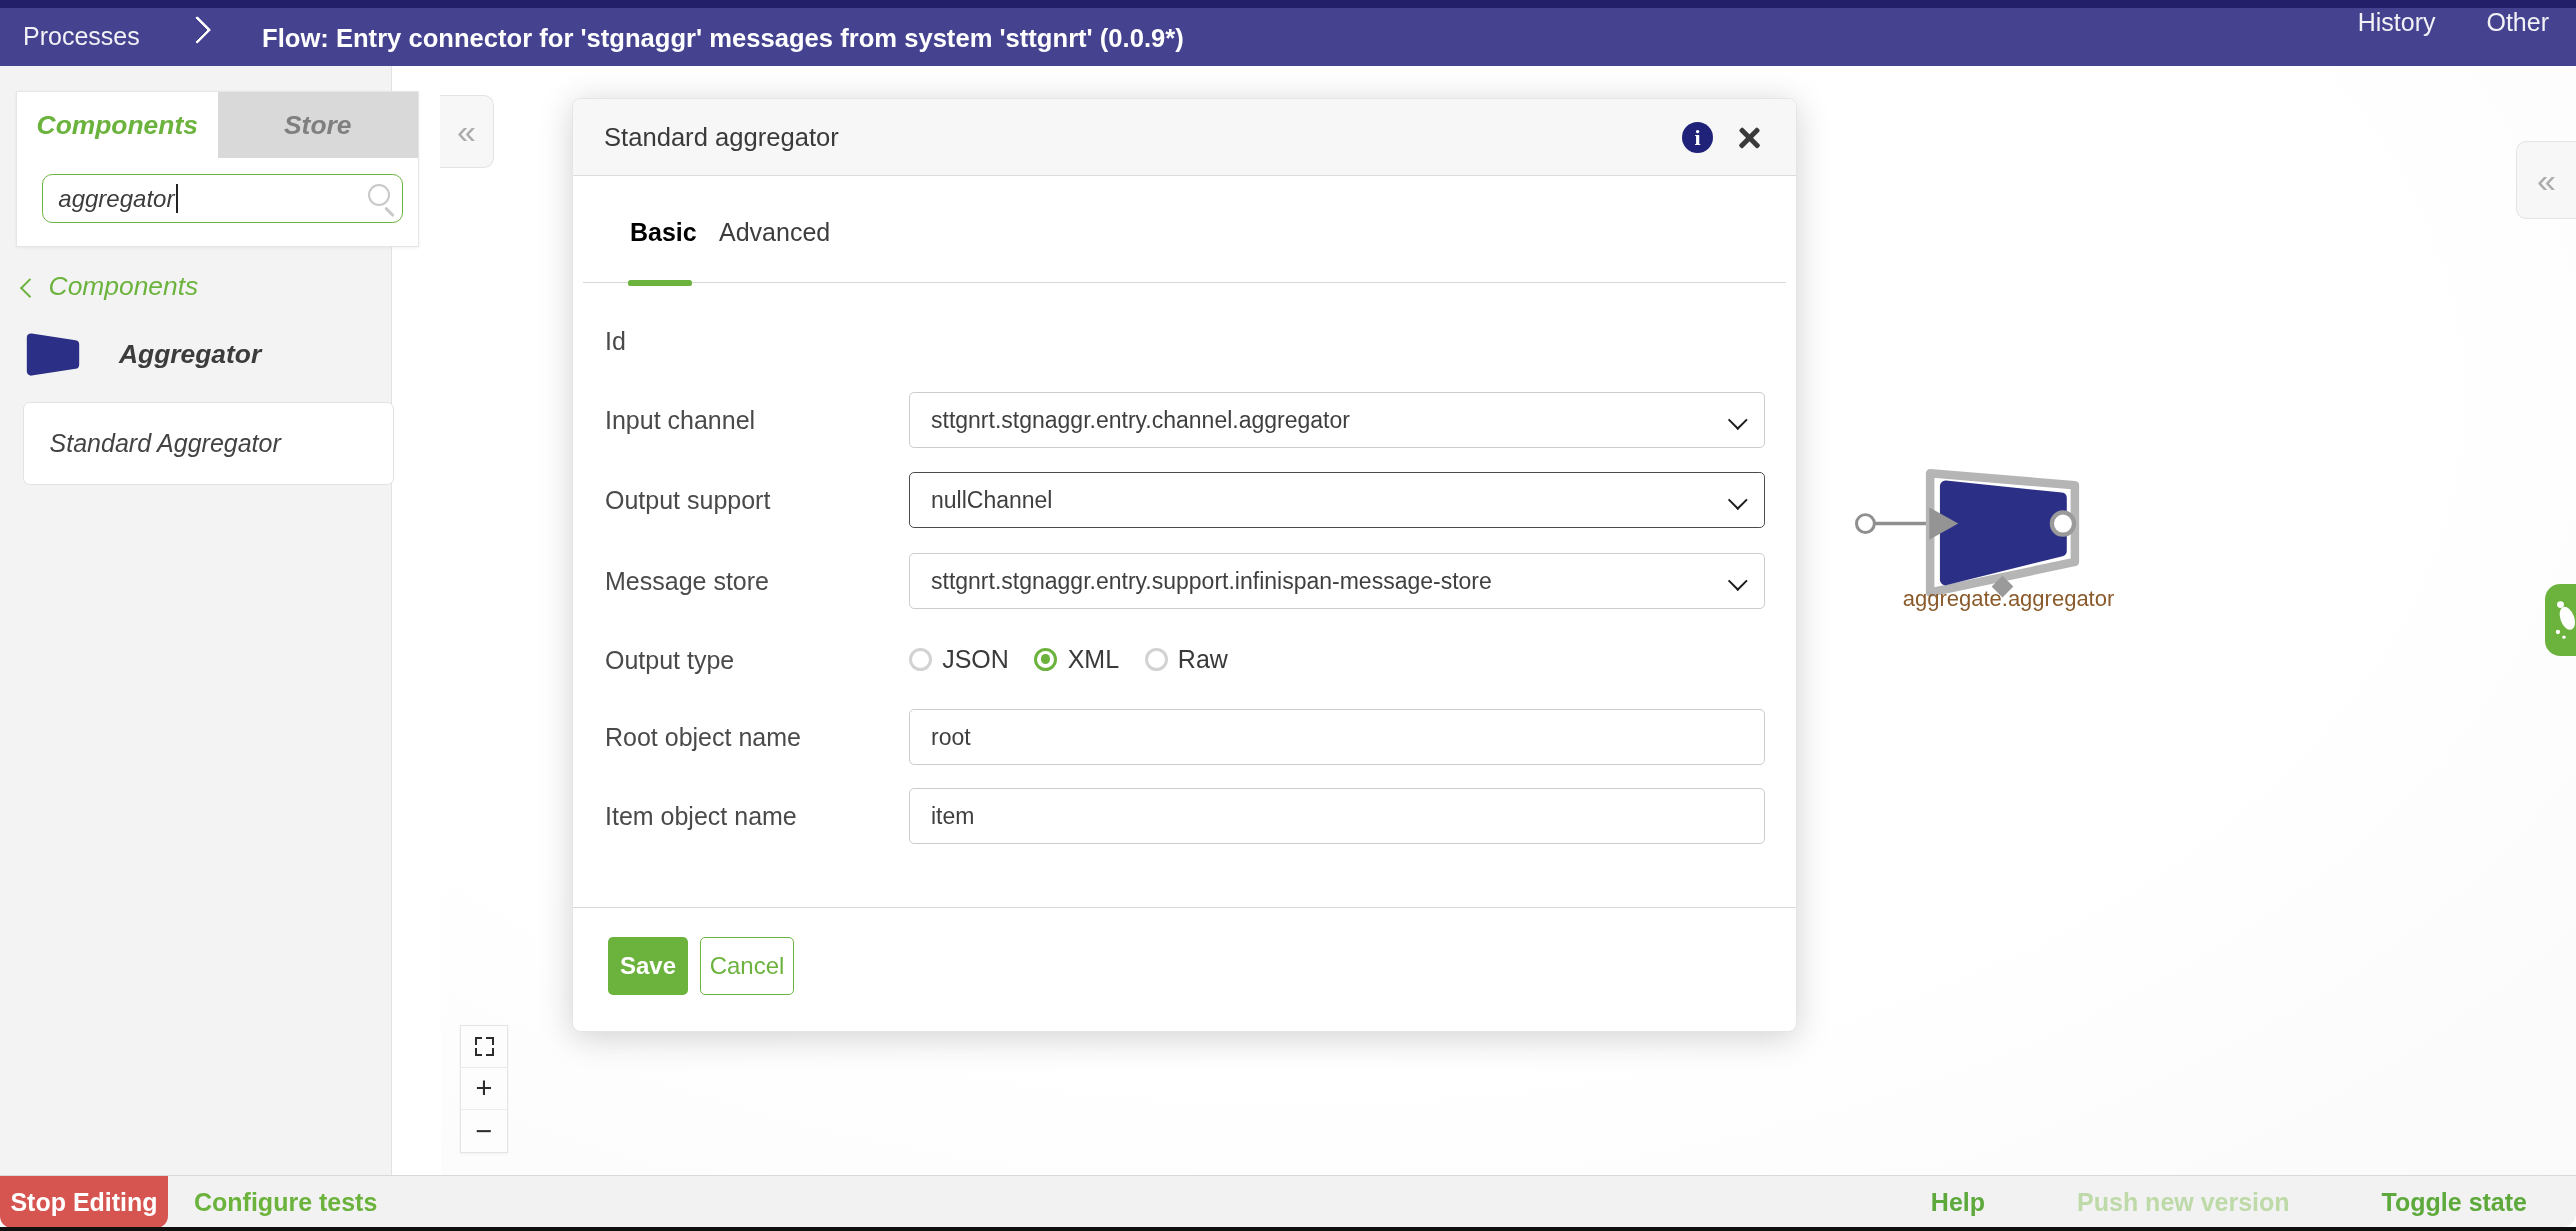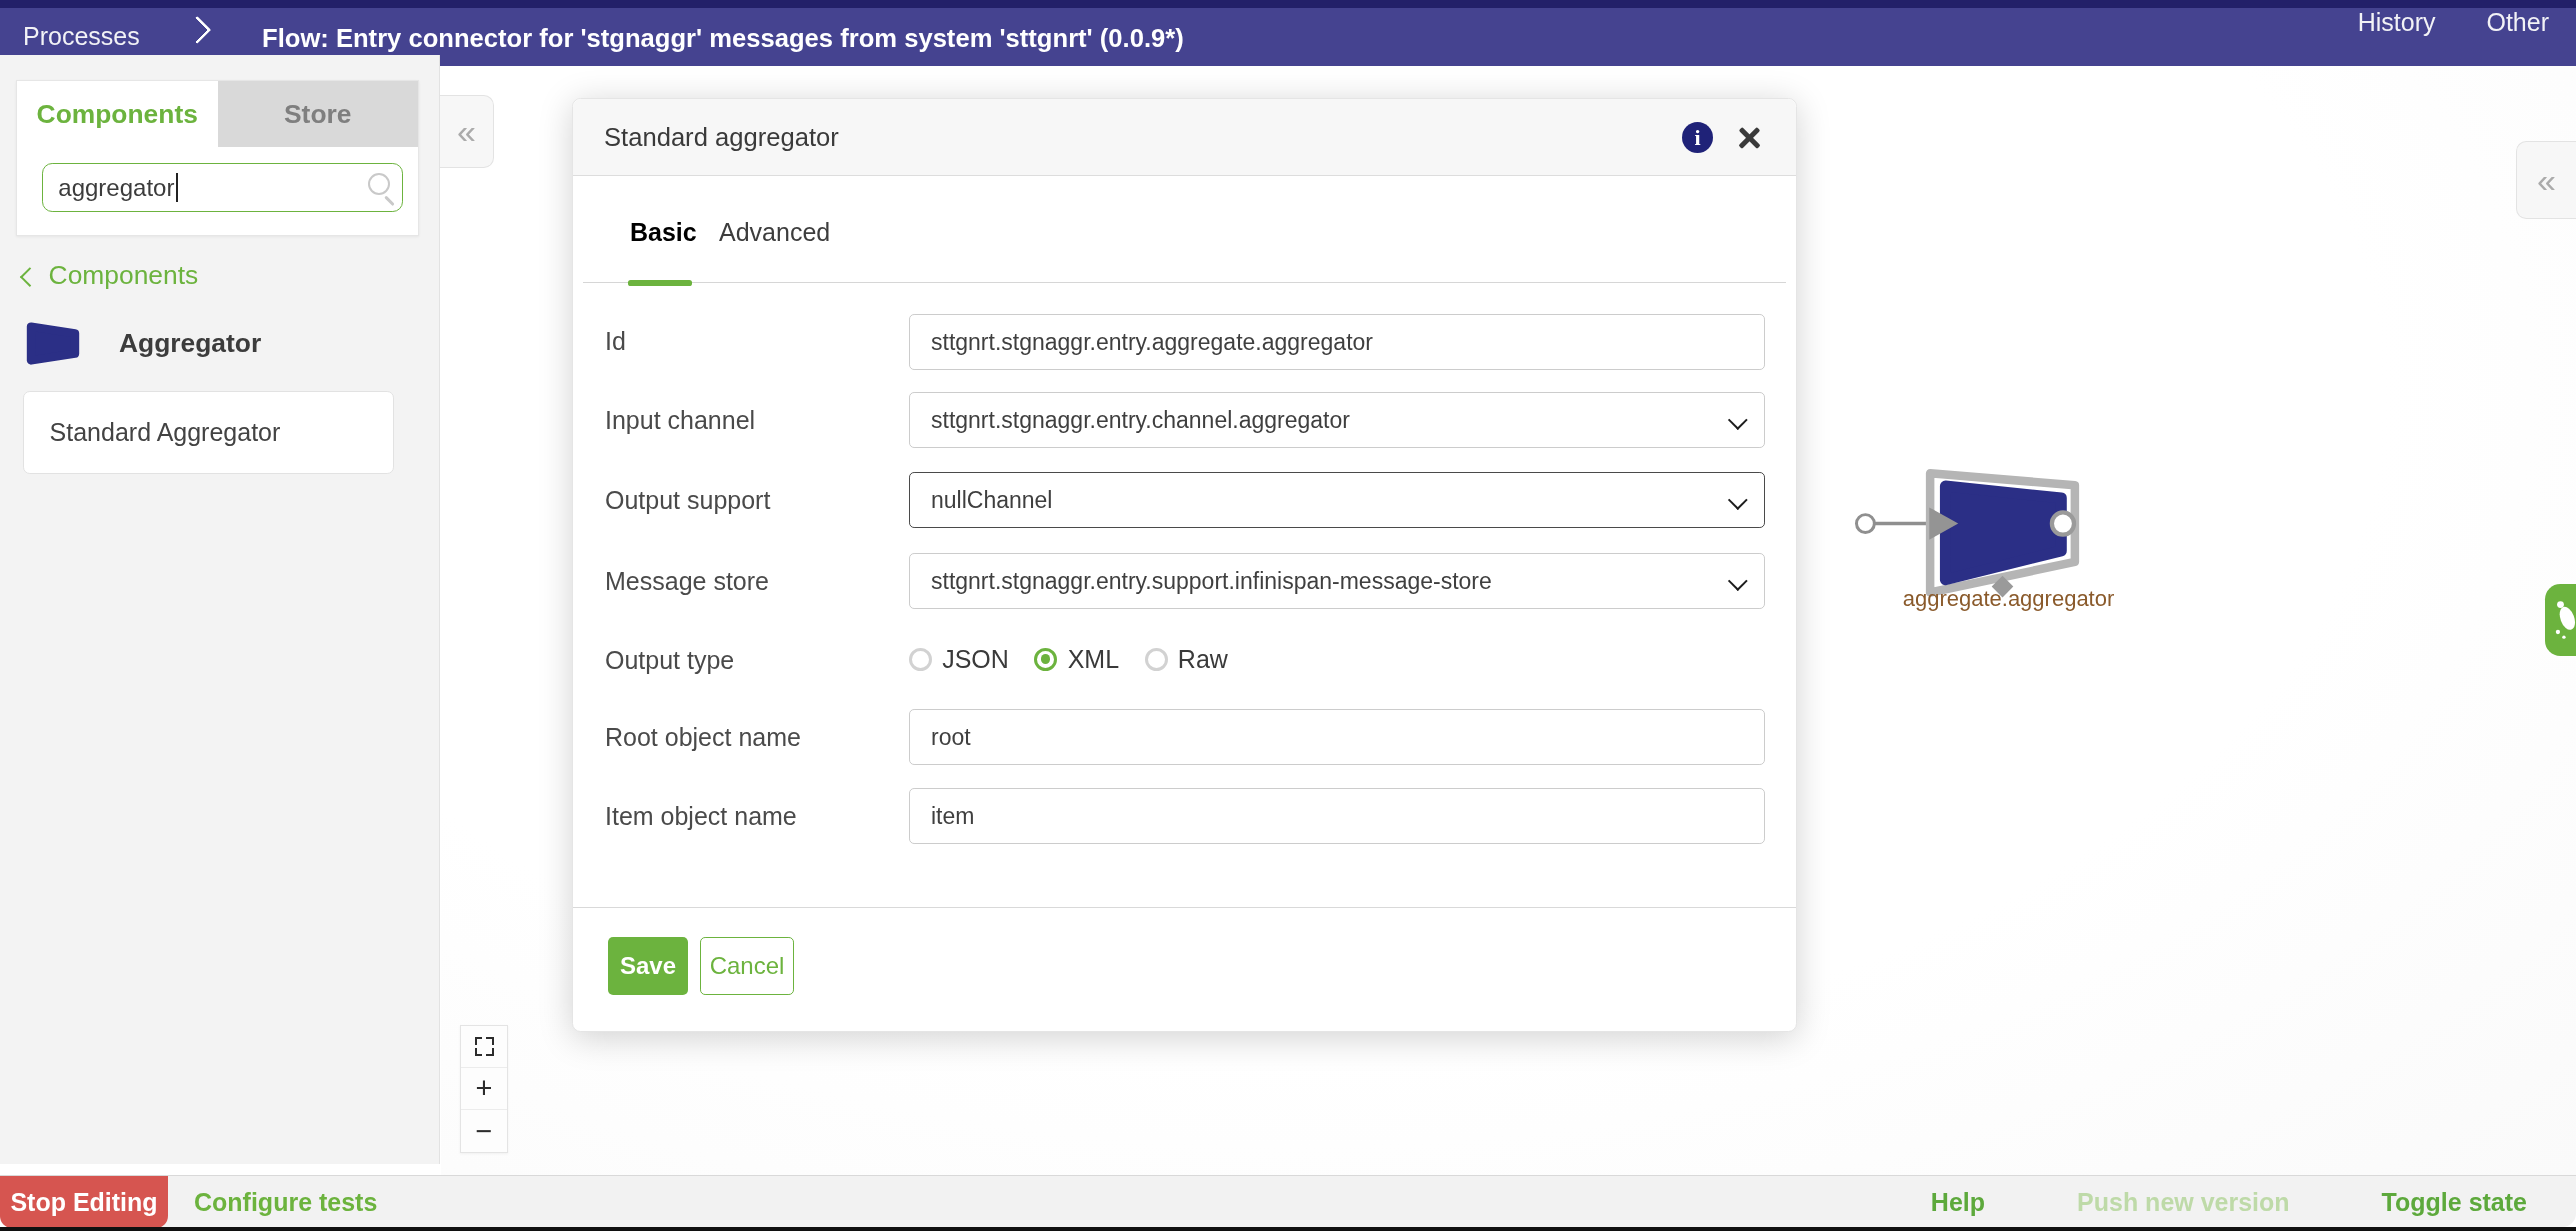--- a/index.html
+++ b/index.html
@@ -13,21 +13,21 @@
                     color:#f2f2f6; font-size:25px; cursor:pointer; }
   .nav-chevron { position:absolute; left:187px; top:20.4px; width:20.4px; height:20.4px;
                  border-top:3.4px solid #ffffff; border-right:3.4px solid #ffffff; transform:rotate(45deg); border-radius:1.7px;}
   .nav-title { position:absolute; left:262px; top:7.7px; height:62px; display:flex; align-items:center;
                color:#ffffff; font-size:25.6px; font-weight:bold; white-space:nowrap; }
   .nav-right { position:absolute; right:27px; top:7.7px; height:58px; display:flex; gap:51px;
                color:#f2f2f6; font-size:25px; }
   .nav-right span { cursor:pointer; }
 
   
-  .left-panel { position:absolute; left:0; top:55px; width:440px; height:1109px; background:#f3f3f3; border-right:0.9px solid #e2e2e2; }
+  .left-panel { position:absolute; left:0; top:66px; width:392px; height:1109px; background:#f3f3f3; border-right:0.9px solid #e2e2e2;font-style:italic; }
   .side-card { position:absolute; left:16px; top:25px; width:403px; height:156px; background:#ffffff;
                border:0.9px solid #e6e6e6; box-shadow:0 0.9px 2.6px rgba(0,0,0,.06); }
   .side-tabs { position:relative; width:100%; height:66px; display:flex; }
   .side-tab { flex:1; display:flex; align-items:center; justify-content:center; font-size:26.4px; font-weight:bold; cursor:pointer; }
   .side-tab.active { background:#ffffff; color:#6cb33e; }
   .side-tab.inactive { background:#d9d9d9; color:#7f7f7f; }
   .search-wrap { position:absolute; left:25px; top:82px; width:361px; height:49px; border:1.7px solid #6cb33e;
                  border-radius:10.2px; background:#fff; display:flex; align-items:center; padding:0 15.3px; }
   .search-text { font-size:24px; color:#3c3c3c; white-space:nowrap; }
   .caret { display:inline-block; width:1.7px; height:29px; background:#222; margin-left:1.7px; vertical-align:middle; }
@@ -231,21 +231,20 @@
     </div>
 
     <div class="modal-tabs">
       <span class="mtab basic">Basic</span>
       <span class="mtab advanced">Advanced</span>
     </div>
     <div class="tab-line"></div>
     <div class="tab-active-bar"></div>
 
     <div class="frow-label" style="top:228px;">Id</div>
-    <input class="finput" style="top: 215px;" value="sttgnrt.stgnaggr.entry.aggregate.aggregator">
 
     <div class="frow-label" style="top:307px;">Input channel</div>
     <div class="finput select-box" style="top:293px;">
       <span>sttgnrt.stgnaggr.entry.channel.aggregator</span>
       <span class="sel-chevron"></span>
     </div>
 
     <div class="frow-label" style="top:387px;">Output support</div>
     <div class="finput select-box focused" style="top:373px;">
       <span>nullChannel</span>

